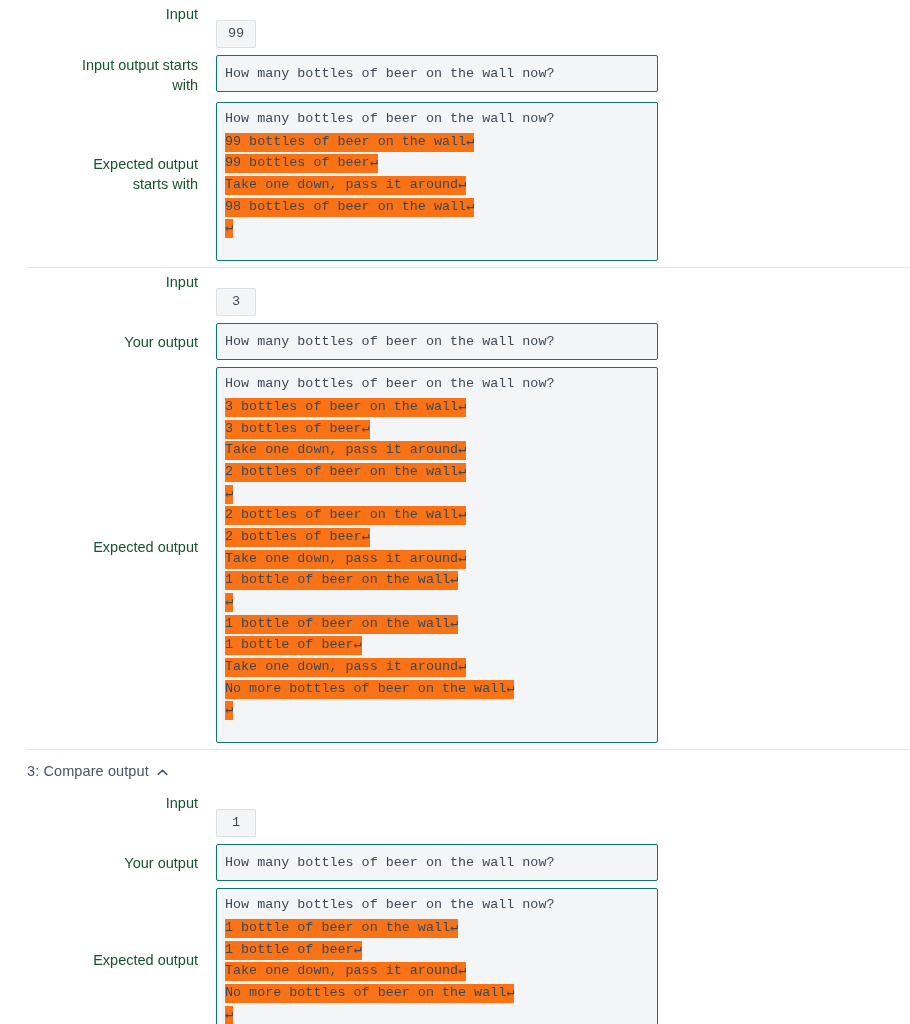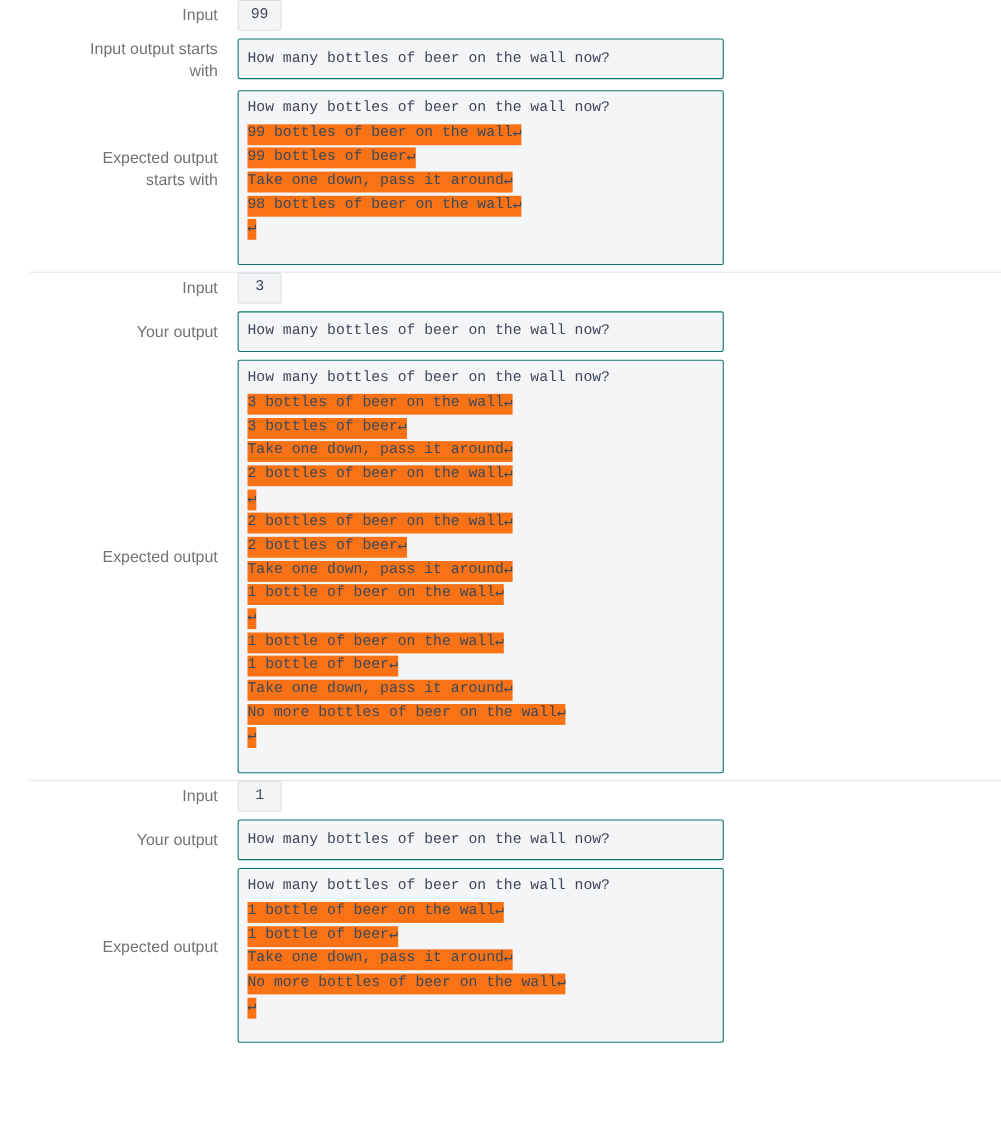--- a/index.html
+++ b/index.html
@@ -53,21 +53,21 @@
   .row {
     display: flex;
     align-items: flex-start;
     margin-bottom: 6px;
   }
   .row-label {
     width: 198px;
     min-width: 198px;
     text-align: right;
     font-size: 14.5px;
-    color: #737373;
+    color: #14532d;
     line-height: 20px;
     padding-right: 0px;
     box-sizing: border-box;
     white-space: pre-line;
   }
   .row-field {
     margin-left: 18px;
   }
 
   
@@ -76,20 +76,21 @@
     min-width: 22px;
     background: #f4f5f6;
     border: 1px solid #dcdfe2;
     border-radius: 2px;
     padding: 4px 8px 5px 8px;
     font-family: "Liberation Mono", "DejaVu Sans Mono", monospace;
     font-size: 13.5px;
     line-height: 17px;
     color: #3c4858;
     text-align: center;
+    margin-top: 20px;
   }
 
   
   .output-box {
     width: 424px;
     background: #f4f5f6;
     border: 1px solid #0f766e;
     border-radius: 2px;
     padding: 5px 8px 22px 8px;
     box-sizing: content-box;
@@ -162,20 +163,28 @@
           <div class="row">
             <div class="row-label two-line" style="padding-top: 170px;">Expected output</div>
             <div class="row-field">
               <div class="output-box"><span class="oline"><span class="seg">How many bottles of beer on the wall now?</span></span><span class="oline hl"><span class="seg">3 bottles of beer on the wall<span class="crglyph">↵</span></span></span><span class="oline hl"><span class="seg">3 bottles of beer<span class="crglyph">↵</span></span></span><span class="oline hl"><span class="seg">Take one down, pass it around<span class="crglyph">↵</span></span></span><span class="oline hl"><span class="seg">2 bottles of beer on the wall<span class="crglyph">↵</span></span></span><span class="oline hl"><span class="seg"><span class="crglyph">↵</span></span></span><span class="oline hl"><span class="seg">2 bottles of beer on the wall<span class="crglyph">↵</span></span></span><span class="oline hl"><span class="seg">2 bottles of beer<span class="crglyph">↵</span></span></span><span class="oline hl"><span class="seg">Take one down, pass it around<span class="crglyph">↵</span></span></span><span class="oline hl"><span class="seg">1 bottle of beer on the wall<span class="crglyph">↵</span></span></span><span class="oline hl"><span class="seg"><span class="crglyph">↵</span></span></span><span class="oline hl"><span class="seg">1 bottle of beer on the wall<span class="crglyph">↵</span></span></span><span class="oline hl"><span class="seg">1 bottle of beer<span class="crglyph">↵</span></span></span><span class="oline hl"><span class="seg">Take one down, pass it around<span class="crglyph">↵</span></span></span><span class="oline hl"><span class="seg">No more bottles of beer on the wall<span class="crglyph">↵</span></span></span><span class="oline hl"><span class="seg"><span class="crglyph">↵</span></span></span></div>
             </div>
           </div>
         </div>
       </div>
       <div class="section">
         <div class="section-divider"></div>
+        <div class="section-header">
+          <span class="title">3: Compare output</span>
+          <span class="chevron">
+            <svg width="13" height="13" viewBox="0 0 13 13" aria-hidden="true">
+              <path d="M2.2 8.4 L6.5 4.3 L10.8 8.4" fill="none" stroke="#44546a" stroke-width="1.5" stroke-linecap="round" stroke-linejoin="round"></path>
+            </svg>
+          </span>
+        </div>
         <div class="sec-body">
           <div class="row tight">
             <div class="row-label" style="padding-top: 4px;">Input</div>
             <div class="row-field"><span class="input-box">1</span></div>
           </div>
           <div class="row tight">
             <div class="row-label two-line" style="padding-top: 9px;">Your output</div>
             <div class="row-field">
               <div class="output-box single">How many bottles of beer on the wall now?</div>
             </div>

